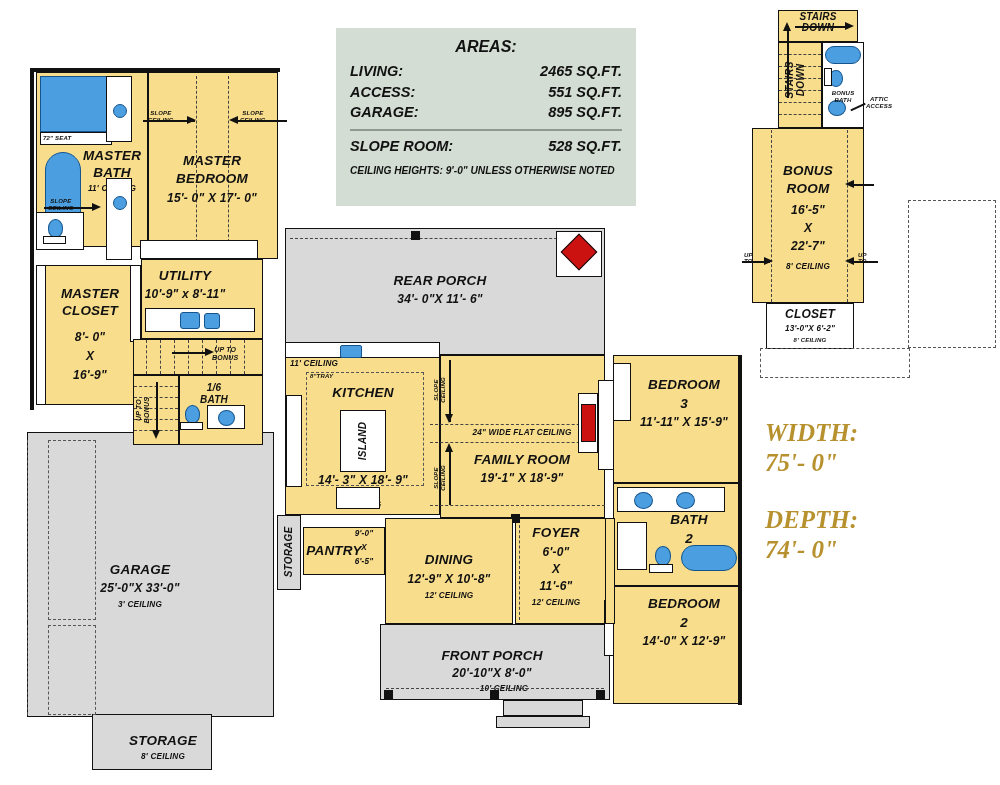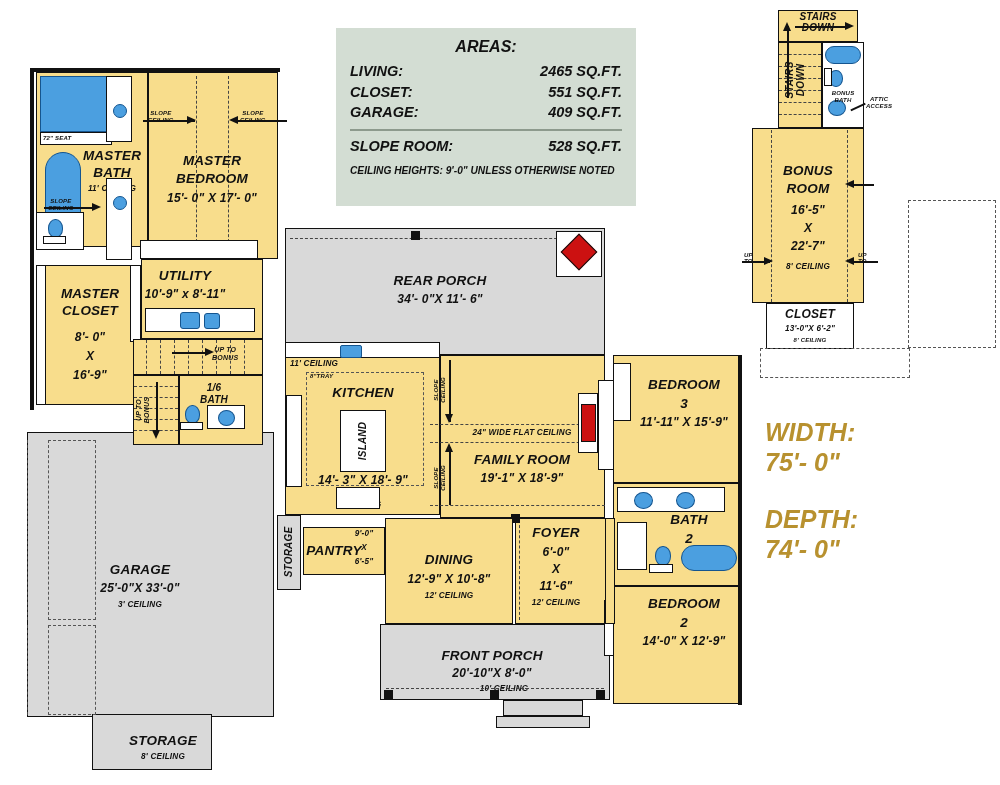--- a/index.html
+++ b/index.html
@@ -41,42 +41,42 @@
     position:absolute;left:336px;top:28px;width:300px;height:178px;
     background:#d3ddd3;border:0;padding:6px 14px 6px 14px;box-sizing:border-box;
   }
   #areas-box .ttl{text-align:center;font-style:italic;font-weight:bold;font-size:16px;margin:4px 0 5px 0;}
   #areas-box .row{display:flex;justify-content:space-between;font-style:italic;font-weight:bold;font-size:14.5px;line-height:1.42;}
   #areas-box .row .v{text-align:right;}
   #areas-box hr{border:0;border-top:2px solid #8d9a8d;margin:6px 0 5px 0;}
   #areas-box .note{font-style:italic;font-weight:bold;font-size:10.2px;margin-top:9px;text-align:left;}
 
   
-  #wd{position:absolute;left:765px;top:418px;color:#b8912f;}
+  #wd{position:absolute;left:765px;top:418px;color:#b8912f;font-family:Liberation Serif, serif;}
   #wd .big{font-style:italic;font-weight:bold;font-size:25px;line-height:1.18;}
   #wd .gap{height:28px;}
 </style>
 </head>
 <body>
 
 <div id="stage">
 
   <div id="areas-box">
     <div class="ttl">AREAS:</div>
     <div class="row">
       <span>LIVING:</span>
       <span class="v">2465  SQ.FT.</span>
     </div>
     <div class="row">
-      <span>CLOSET:</span>
+      <span>ACCESS:</span>
       <span class="v">551  SQ.FT.</span>
     </div>
     <div class="row">
       <span>GARAGE:</span>
-      <span class="v">409  SQ.FT.</span>
+      <span class="v">895  SQ.FT.</span>
     </div>
     <hr>
     <div class="row">
       <span>SLOPE ROOM:</span>
       <span class="v">528  SQ.FT.</span>
     </div>
     <div class="note">CEILING HEIGHTS:  9'-0"  UNLESS OTHERWISE NOTED</div>
   </div>
 
   <div id="wd">

